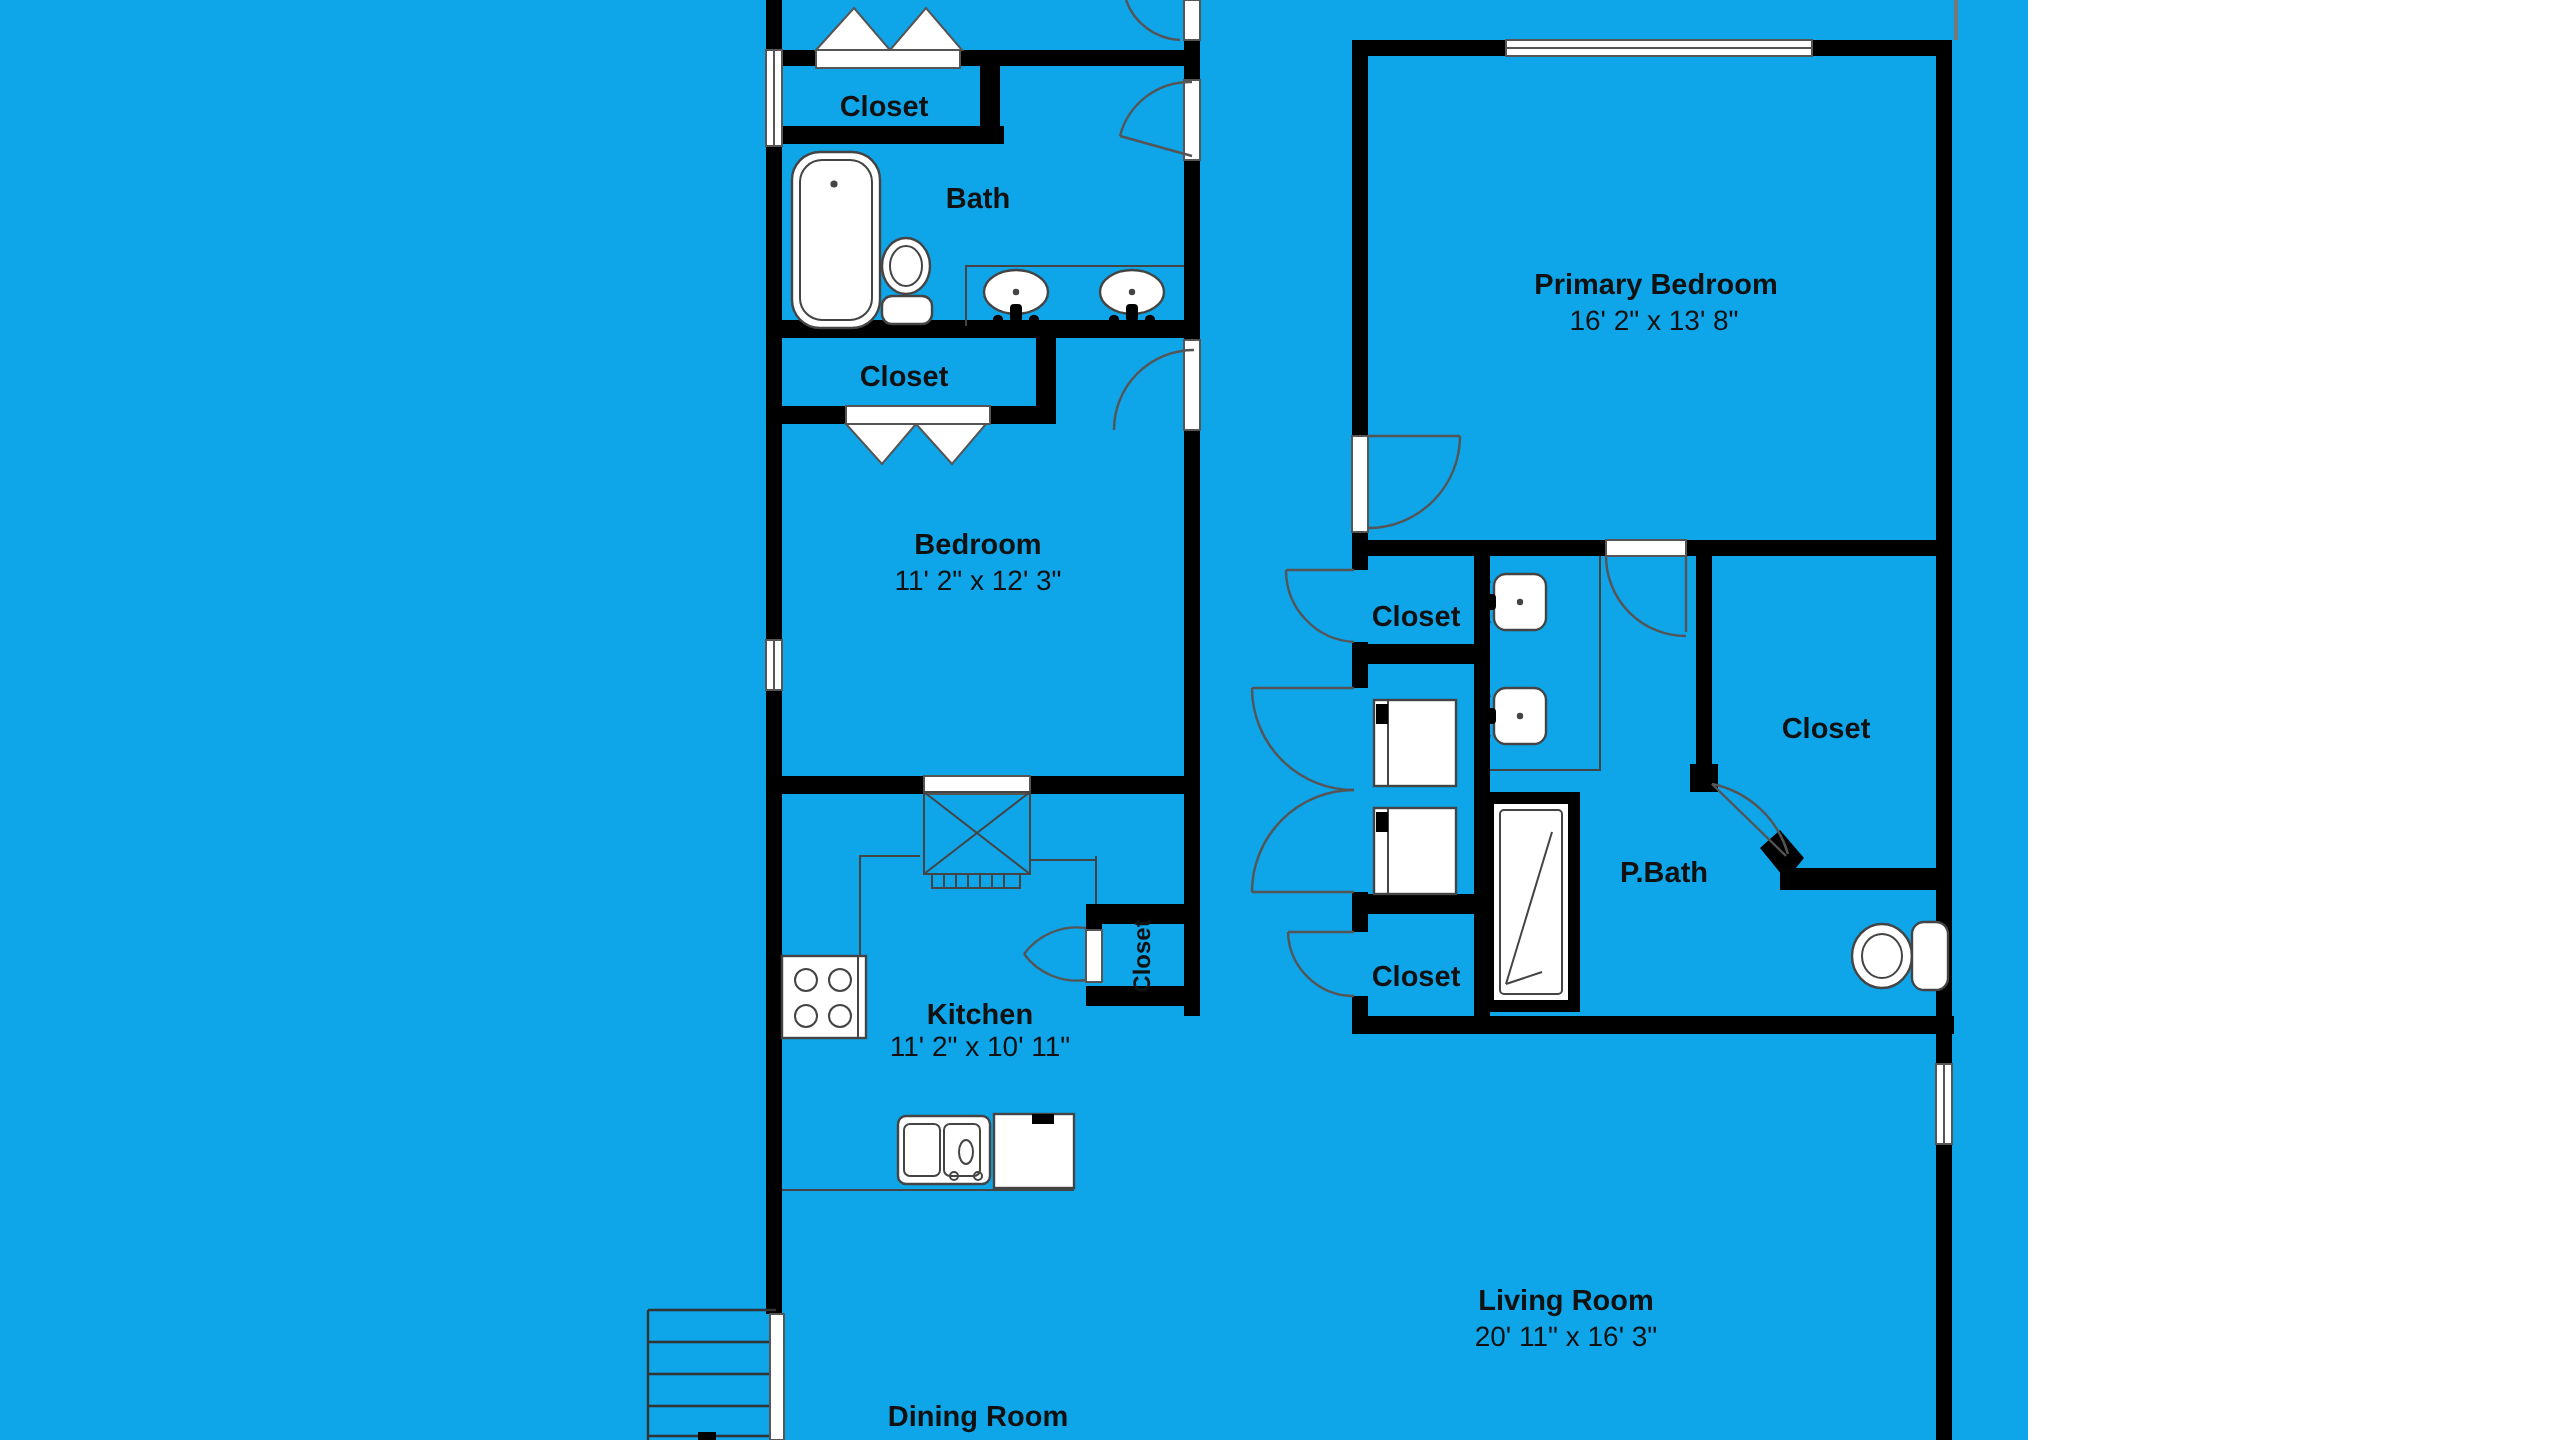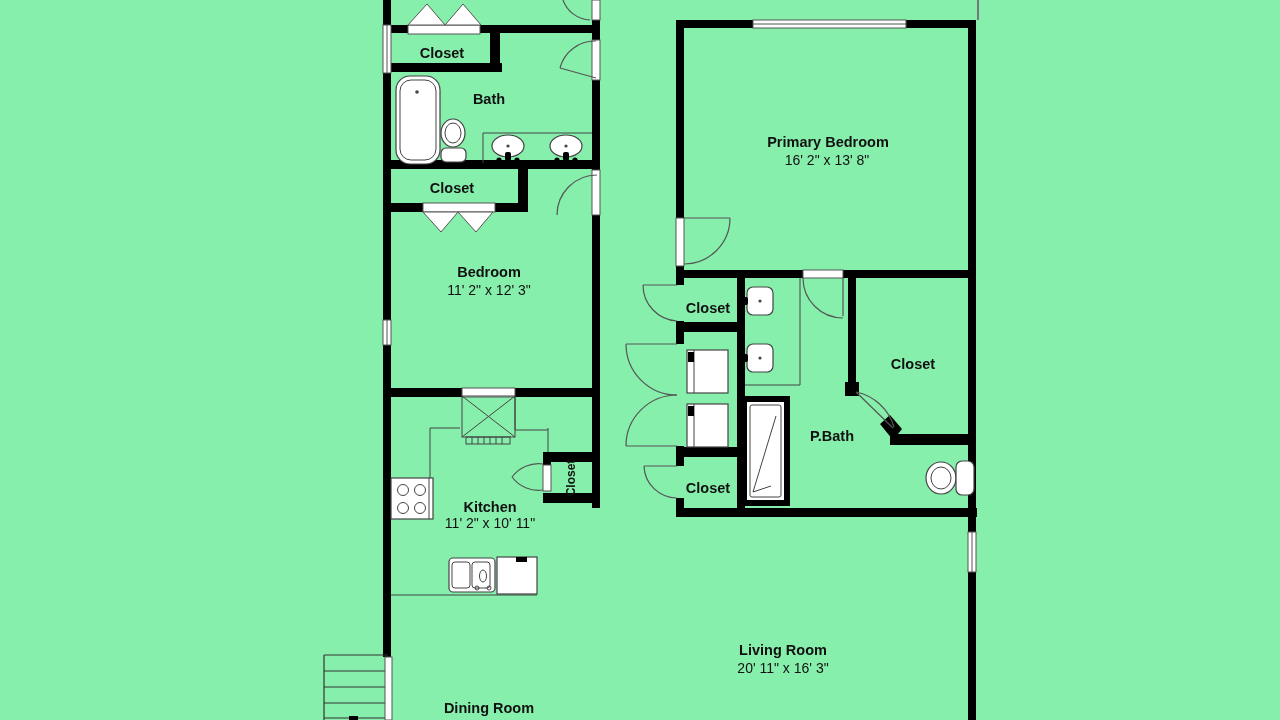--- a/index.html
+++ b/index.html
@@ -1,16 +1,16 @@
 <!DOCTYPE html>
 <html><head>
 <meta charset="utf-8">
 <style>
   html,body{margin:0;padding:0;background:#ffffff;}
-  .stage{position:relative;width:1280px;height:720px;background:#86efac;overflow:hidden;}
+  .stage{position:relative;width:1014px;height:720px;background:#0ea5e9;overflow:hidden;}
   svg{display:block;font-family:"Liberation Sans",sans-serif;}
   .room-name{font-size:14.5px;font-weight:bold;fill:#111111;}
   .room-dim{font-size:14px;fill:#111111;}
   .closet-small{font-size:12px;font-weight:bold;fill:#111111;}
   .wall{fill:#000000;stroke:none;}
   .win{fill:#ffffff;stroke:#555555;stroke-width:1;}
   .leaf{fill:#ffffff;stroke:#555555;stroke-width:1;}
   .arc{fill:none;stroke:#555555;stroke-width:1.2;}
   .fix{fill:#ffffff;stroke:#444444;stroke-width:1.2;}
   .fixthin{fill:none;stroke:#444444;stroke-width:1;}

